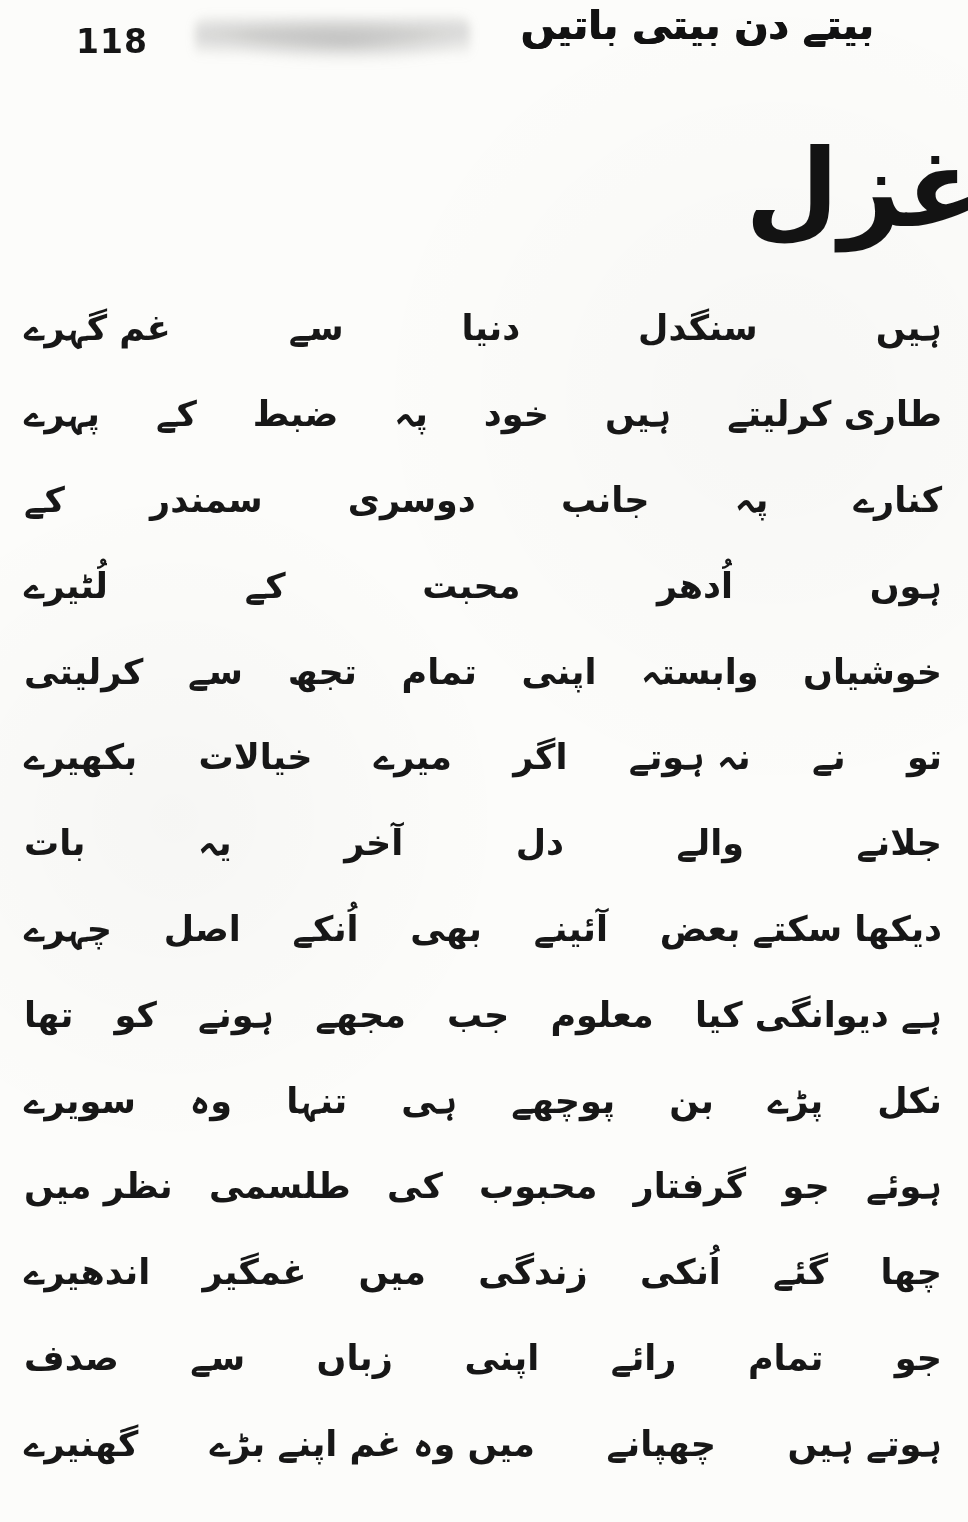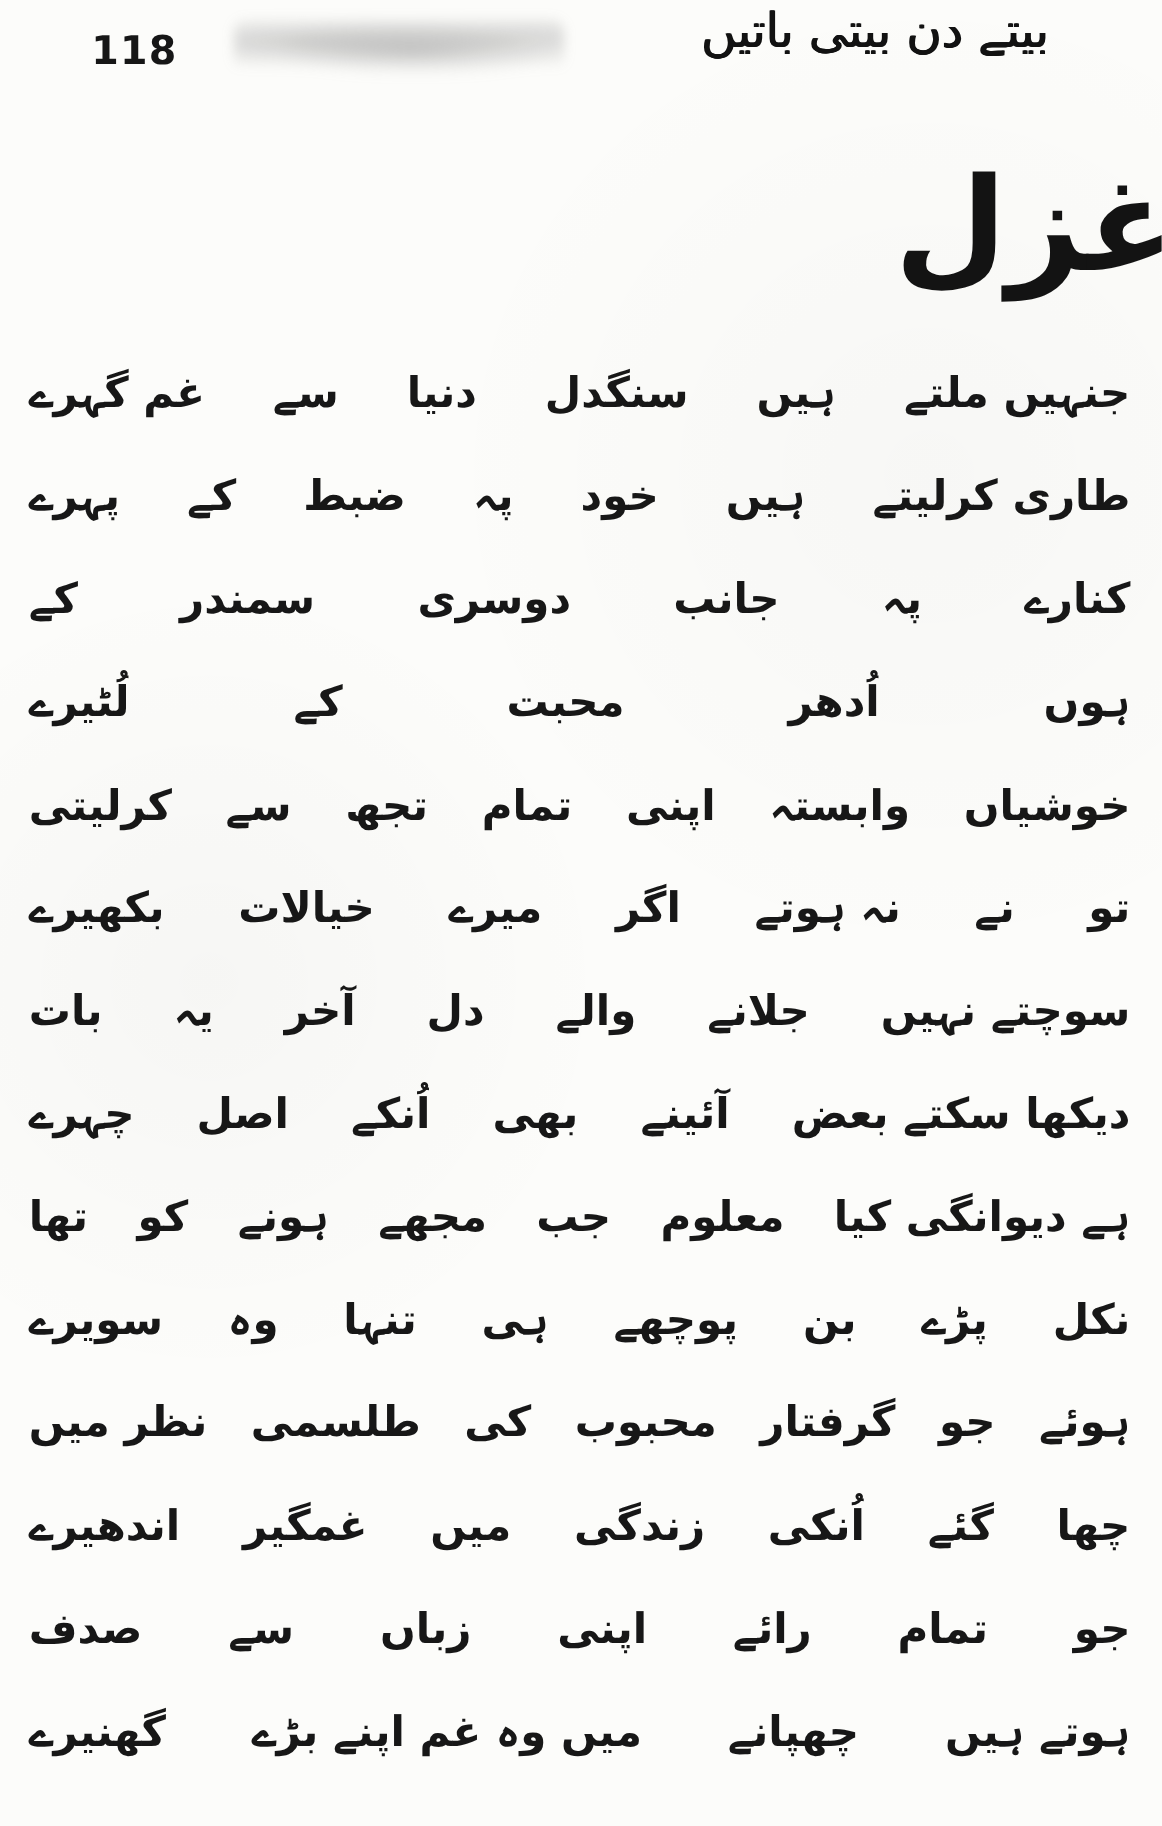--- a/index.html
+++ b/index.html
@@ -36,21 +36,21 @@
     font-weight: bold;
     letter-spacing: 1px;
     font-family: "DejaVu Sans", sans-serif;
   }
   .header-title {
     position: absolute;
     right: 94px;
     top: 2px;
     direction: rtl;
     font-size: 40px;
-    font-weight: normal;
+    font-weight: bold;
     color: #121212;
     text-shadow: 0.6px 0 0 #121212, -0.6px 0 0 #121212;
     white-space: nowrap;
   }
   
   .bleed-smudge {
     position: absolute;
     left: 195px;
     top: 16px;
     width: 275px;
@@ -104,21 +104,20 @@
   <div class="page-number">118</div>
 
   <div class="bleed-smudge"></div>
 
   <div class="header-title">بیتے دن بیتی باتیں</div>
 
   <h1 class="poem-title">غزل</h1>
 
   <main class="poem">
       <div class="poem-line">
-        <span class="poem-word">جنہیں ملتے</span>
         <span class="poem-word">ہیں</span>
         <span class="poem-word">سنگدل</span>
         <span class="poem-word">دنیا</span>
         <span class="poem-word">سے</span>
         <span class="poem-word">غم گہرے</span>
       </div>
       <div class="poem-line">
         <span class="poem-word">طاری کرلیتے</span>
         <span class="poem-word">ہیں</span>
         <span class="poem-word">خود</span>
@@ -154,21 +153,20 @@
       <div class="poem-line">
         <span class="poem-word">تو</span>
         <span class="poem-word">نے</span>
         <span class="poem-word">نہ ہوتے</span>
         <span class="poem-word">اگر</span>
         <span class="poem-word">میرے</span>
         <span class="poem-word">خیالات</span>
         <span class="poem-word">بکھیرے</span>
       </div>
       <div class="poem-line">
-        <span class="poem-word">سوچتے نہیں</span>
         <span class="poem-word">جلانے</span>
         <span class="poem-word">والے</span>
         <span class="poem-word">دل</span>
         <span class="poem-word">آخر</span>
         <span class="poem-word">یہ</span>
         <span class="poem-word">بات</span>
       </div>
       <div class="poem-line">
         <span class="poem-word">دیکھا سکتے بعض</span>
         <span class="poem-word">آئینے</span>

